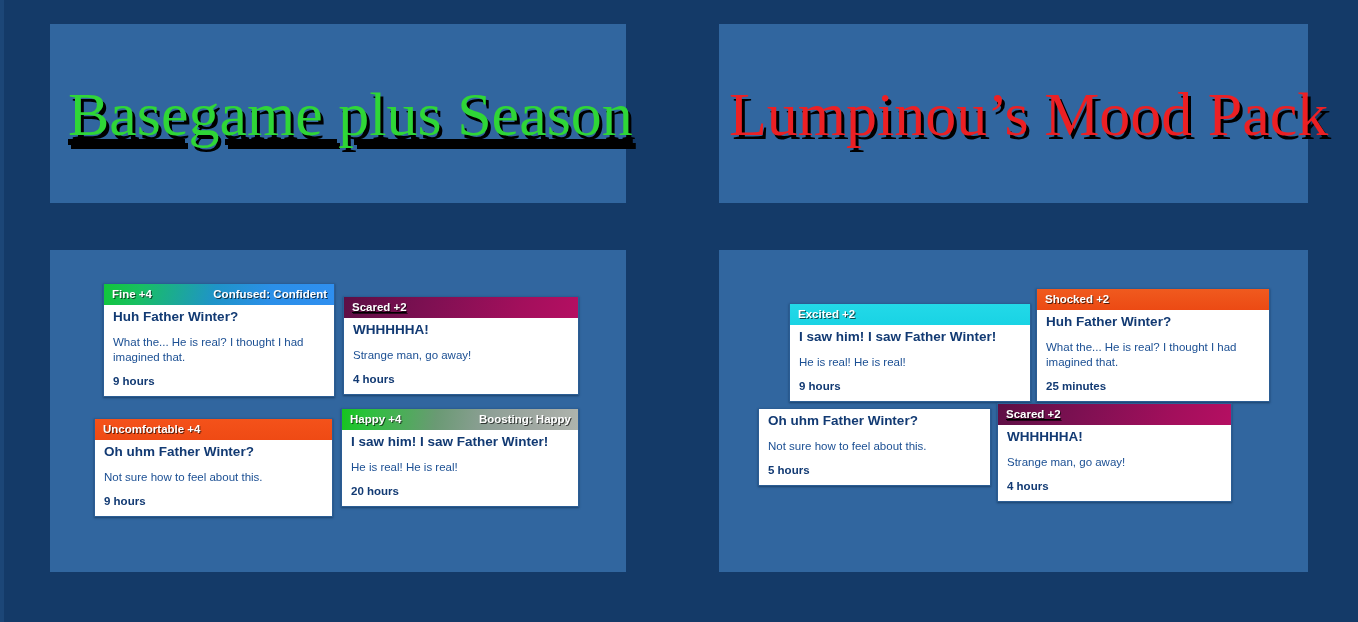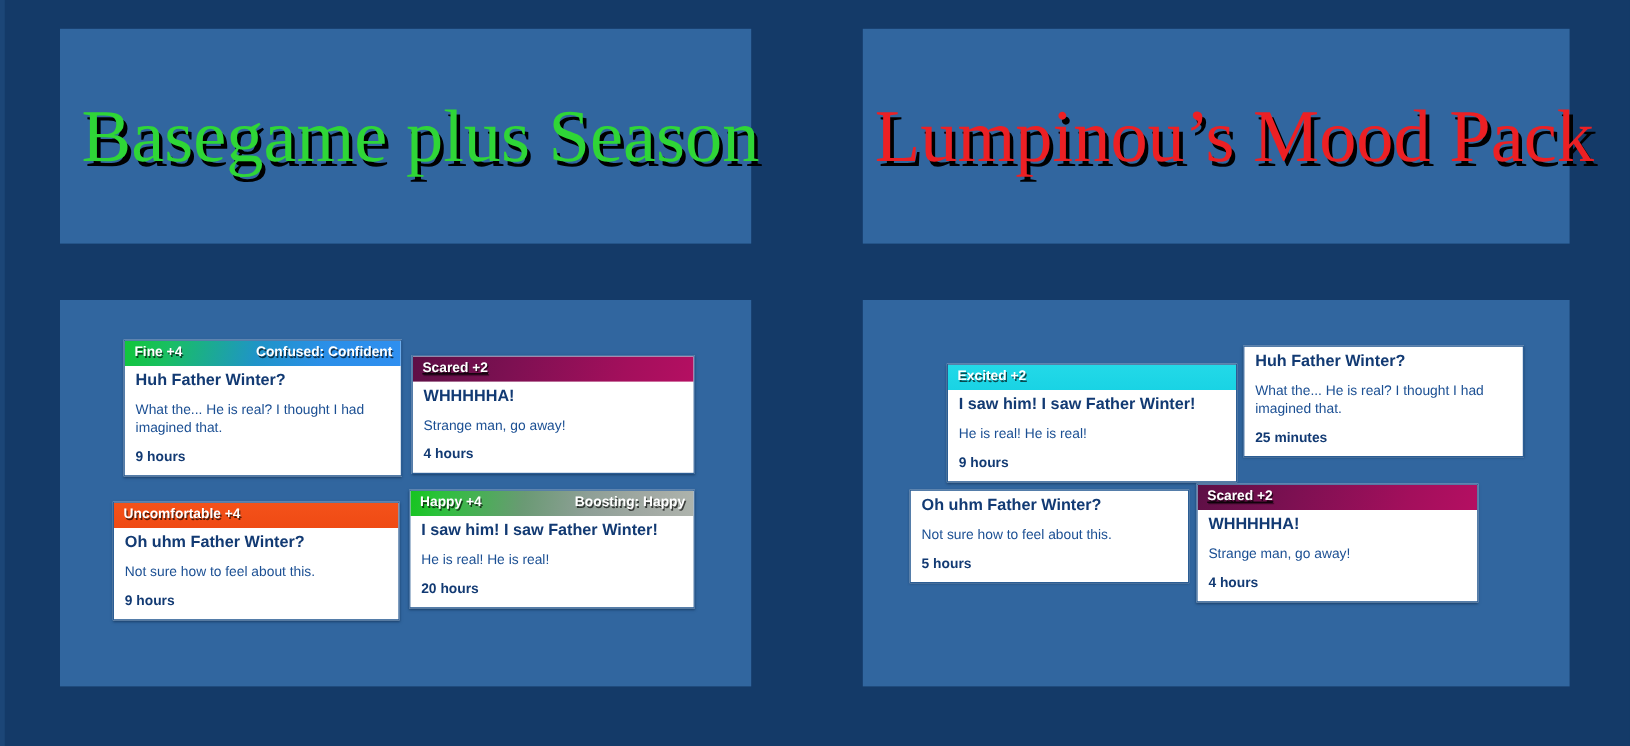--- a/index.html
+++ b/index.html
@@ -22,21 +22,21 @@
     left: 0; top: 0;
     width: 4px; height: 622px;
     background: #1c4677;
   }
 
   
   .panel {
     position: absolute;
     background: #31669f;
   }
-  .panel-title-left   { left: 50px;  top: 24px;  width: 576px; height: 179px; }
+  .panel-title-left   { left: 50px;  top: 24px;  width: 576px; height: 179px; text-decoration: underline; }
   .panel-title-right  { left: 719px; top: 24px;  width: 589px; height: 179px; }
   .panel-cards-left   { left: 50px;  top: 250px; width: 576px; height: 322px; }
   .panel-cards-right  { left: 719px; top: 250px; width: 589px; height: 322px; }
 
   .panel-title {
     display: flex;
     align-items: center;
   }
   .big-title {
     font-family: "Liberation Serif", serif;
@@ -188,20 +188,24 @@
     <span class="hdr-boost"></span>
   </div>
   <div class="card-body">
     <div class="card-title">I saw him! I saw Father Winter!</div>
     <div class="card-text">He is real! He is real!</div>
     <div class="card-time">9 hours</div>
   </div>
 </div>
 
 <div class="card card-shocked">
+  <div class="card-header hdr-shocked">
+    <span class="hdr-mood">Shocked +2</span>
+    <span class="hdr-boost"></span>
+  </div>
   <div class="card-body">
     <div class="card-title">Huh Father Winter?</div>
     <div class="card-text">What the... He is real? I thought I had imagined that.</div>
     <div class="card-time">25 minutes</div>
   </div>
 </div>
 
 <div class="card card-confused">
   <div class="card-body">
     <div class="card-title">Oh uhm Father Winter?</div>

